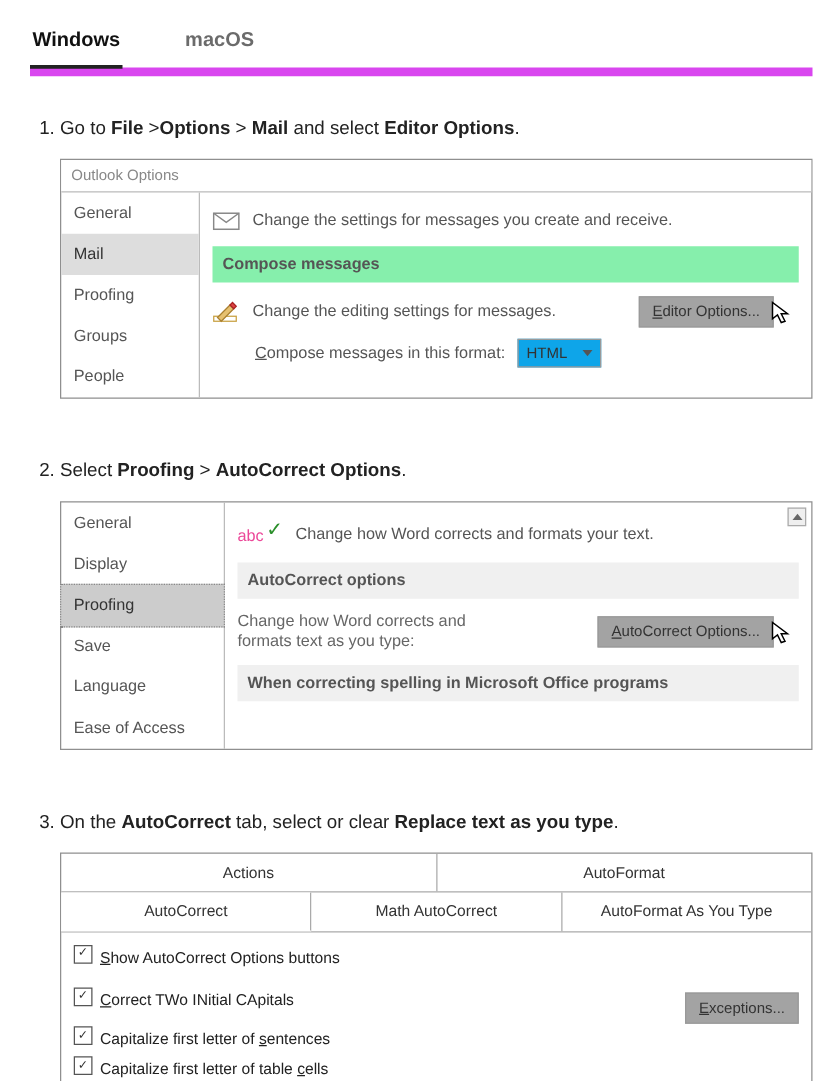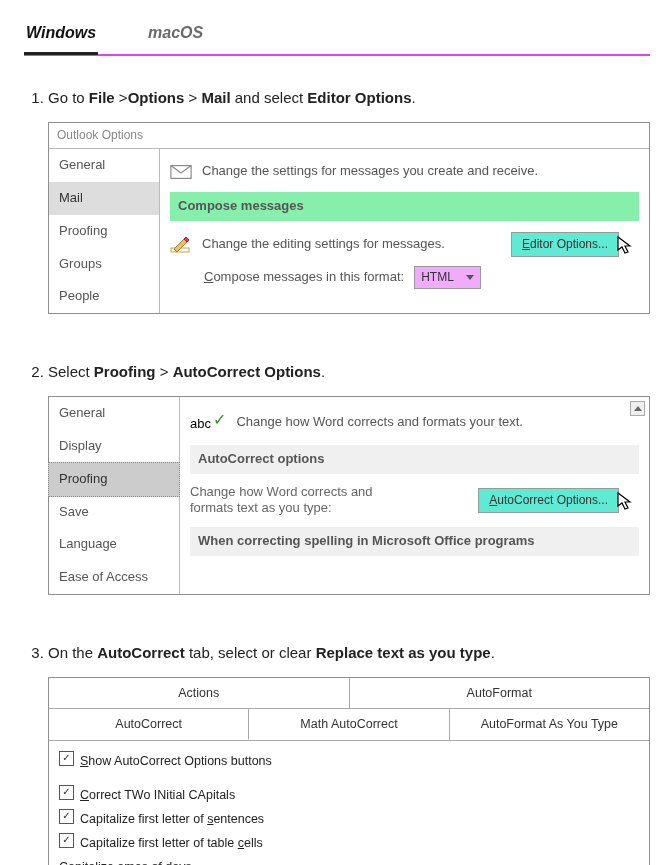--- a/index.html
+++ b/index.html
@@ -1,54 +1,54 @@
 <!DOCTYPE html>
 <html><head>
 <meta charset="utf-8">
 <style>
   html,body{margin:0;padding:0;background:#fff;font-family:"Segoe UI",Arial,sans-serif;color:#222;}
   .page{width:670px;padding:18px 20px 40px 24px;box-sizing:border-box;}
   
-  .tabs{display:flex;gap:48px;border-bottom:2px solid #d946ef;padding-bottom:0;margin-bottom:30px;font-style:italic;}
+  .tabs{display:flex;gap:48px;border-bottom:7px solid #d946ef;padding-bottom:0;margin-bottom:30px;}
   .tab{font-size:16px;font-weight:600;padding:6px 2px 10px 2px;color:#6b6b6b;cursor:pointer;}
   .tab.active{color:#111;border-bottom:3px solid #222;margin-bottom:-1px;}
   
   ol.steps{list-style:decimal;margin:0 0 0 6px;padding:0 0 0 18px;}
   ol.steps>li{margin:0 0 46px 0;font-size:15px;line-height:1.6;}
   ol.steps>li::marker{font-size:15px;}
   .step-text b{font-weight:700;}
   
   .panel{border:1px solid #8f8f8f;margin-top:12px;font-size:13px;color:#555;background:#fff;}
   .panel .title-bar{padding:3px 8px;color:#888;font-size:12px;border-bottom:1px solid #bbb;background:#fff;}
   .panel-body{display:flex;}
   .left-list{width:110px;border-right:1px solid #bbb;}
   .left-list .item{padding:6px 10px;color:#555;}
   .left-list .item.selected{background:#ddd;color:#333;}
   .left-list .item.selected.heavy{background:#ccc;border:1px dotted #888;margin:-1px;}
   .right-pane{flex:1;padding:8px 10px;}
   .right-row{display:flex;align-items:center;gap:10px;padding:4px 0;}
   .envelope{width:22px;height:16px;display:inline-block;}
   .sect-head{background:#86efac;color:#555;font-weight:700;padding:4px 8px;margin:6px 0;}
   .sect-head.light{background:#f0f0f0;}
-  .btn{border:1px solid #999;background:#5eead4;padding:2px 10px;font-size:12px;color:#333;white-space:nowrap;}
-  .combo{border:1px solid #999;background:#f0abfc;padding:1px 26px 1px 6px;font-size:12px;color:#333;position:relative;display:inline-flex;align-items:center;}
+  .btn{border:1px solid #999;background:#a3a3a3;padding:2px 10px;font-size:12px;color:#333;white-space:nowrap;}
+  .combo{border:1px solid #999;background:#0ea5e9;padding:1px 26px 1px 6px;font-size:12px;color:#333;position:relative;display:inline-flex;align-items:center;}
   .combo::after{content:"";position:absolute;right:6px;top:50%;margin-top:-2px;border-left:4px solid transparent;border-right:4px solid transparent;border-top:5px solid #555;}
   .pencil-icon{width:22px;height:22px;display:inline-block;}
   
   .ac{border:1px solid #8f8f8f;margin-top:12px;font-size:12.5px;color:#222;background:#fff;}
   .ac-toprow{display:flex;border-bottom:1px solid #aaa;}
   .ac-tabcell{flex:1;text-align:center;padding:5px 4px;border-right:1px solid #aaa;color:#333;}
   .ac-tabcell:last-child{border-right:none;}
   .ac-tabcell.sel{background:#fff;font-weight:400;}
   .ac-body{padding:8px 10px 18px 10px;}
   .ckrow{display:flex;align-items:flex-start;gap:6px;padding:2px 0;}
   .ck{width:13px;height:13px;border:1px solid #555;display:inline-flex;align-items:center;justify-content:center;font-size:10px;line-height:10px;color:#333;}
   .ck.checked::after{content:"✓";}
   .exc-row{display:flex;justify-content:flex-end;margin-top:-18px;}
-  .small-gray{color:#000000;}
+  .small-gray{color:#ec4899;}
   .scrollbar{position:relative;}
   .scroll-caret{position:absolute;right:4px;top:4px;width:13px;height:13px;background:#efefef;border:1px solid #aaa;display:flex;align-items:center;justify-content:center;}
   .scroll-caret::after{content:"";border-left:4px solid transparent;border-right:4px solid transparent;border-bottom:5px solid #666;}
   .abc-check{color:#2a8f2a;font-size:16px;display:inline-block;transform:translateY(-2px);}
   .row-between{display:flex;align-items:center;justify-content:space-between;gap:6px;}
   .muted{color:#666;}
   .cursor-block{position:relative;display:inline-block;transform:translate(-4px,4px);}
 </style>
 </head>
 <body>
@@ -177,20 +177,23 @@
         <div class="ac-body">
           <div class="ckrow">
             <span class="ck checked"></span>
             <span><span style="text-decoration:underline;">S</span>how AutoCorrect Options buttons</span>
           </div>
           <div style="height:10px;"></div>
           <div class="ckrow">
             <span class="ck checked"></span>
             <span><span style="text-decoration:underline;">C</span>orrect TWo INitial CApitals</span>
           </div>
+          <div class="exc-row">
+              <span class="btn"><span style="text-decoration:underline;">E</span>xceptions...</span>
+            </div>
           <div class="ckrow">
             <span class="ck checked"></span>
             <span>Capitalize first letter of <span style="text-decoration:underline;">s</span>entences</span>
           </div>
           <div class="ckrow">
             <span class="ck checked"></span>
             <span>Capitalize first letter of table <span style="text-decoration:underline;">c</span>ells</span>
           </div>
           <div class="ckrow">
 

